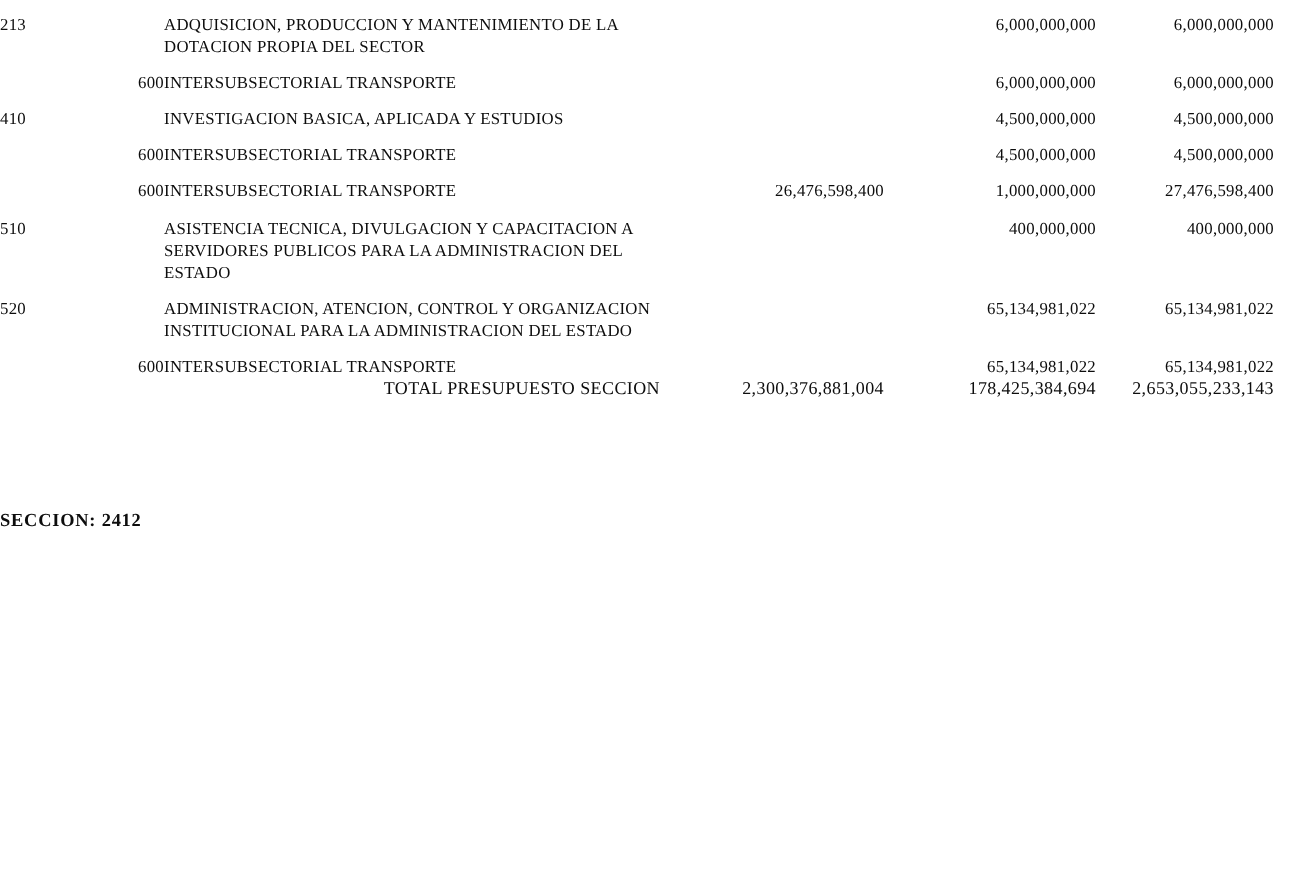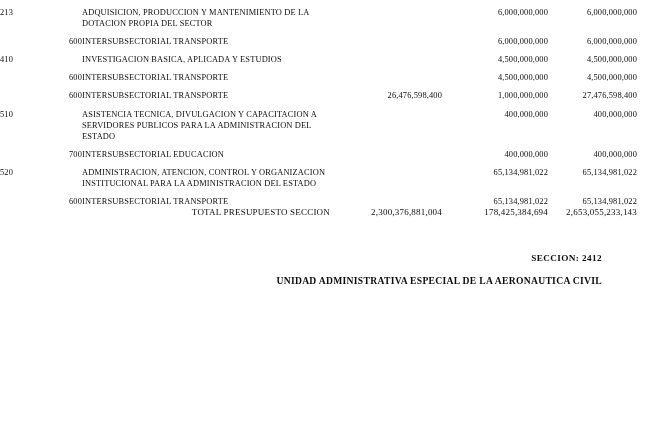--- a/index.html
+++ b/index.html
@@ -80,22 +80,22 @@
     font-size: 9px;
     letter-spacing: 0.2px;
   }
   .total-label {
     text-align: right;
     padding-left: 2px;
     white-space: nowrap;
   }
 
   .section-footer {
-    margin-top: 34px;
-    text-align: right;
+    margin-top: 54px;
+    text-align: left;
   }
   .section-footer .sec-line {
     font-size: 9.2px;
     font-weight: bold;
     letter-spacing: 0.4px;
     margin-bottom: 12px;
   }
   .section-footer .sec-title {
     font-size: 9.6px;
     font-weight: bold;
@@ -166,28 +166,20 @@
 
       <tr class="row-main">
         <td class="code code-mid">510</td>
         <td class="sub"></td>
         <td class="desc">ASISTENCIA TECNICA, DIVULGACION Y CAPACITACION A SERVIDORES PUBLICOS PARA LA ADMINISTRACION DEL ESTADO</td>
         <td class="amt"></td>
         <td class="amt">400,000,000</td>
         <td class="amt last">400,000,000</td>
       </tr>
 
-      <tr class="row-sub">
-        <td class="code"></td>
-        <td class="sub">700</td>
-        <td class="desc">INTERSUBSECTORIAL EDUCACION</td>
-        <td class="amt"></td>
-        <td class="amt">400,000,000</td>
-        <td class="amt last">400,000,000</td>
-      </tr>
 
       <tr class="row-main">
         <td class="code code-mid">520</td>
         <td class="sub"></td>
         <td class="desc">ADMINISTRACION, ATENCION, CONTROL Y ORGANIZACION INSTITUCIONAL PARA LA ADMINISTRACION DEL ESTADO</td>
         <td class="amt"></td>
         <td class="amt">65,134,981,022</td>
         <td class="amt last">65,134,981,022</td>
       </tr>
 
@@ -205,16 +197,15 @@
         <td class="amt">2,300,376,881,004</td>
         <td class="amt">178,425,384,694</td>
         <td class="amt last">2,653,055,233,143</td>
       </tr>
 
     </tbody>
   </table>
 
   <div class="section-footer">
     <div class="sec-line">SECCION:  2412</div>
-    <div class="sec-title">UNIDAD ADMINISTRATIVA ESPECIAL DE LA AERONAUTICA CIVIL</div>
   </div>
 
 </div>
 
 </body></html>

